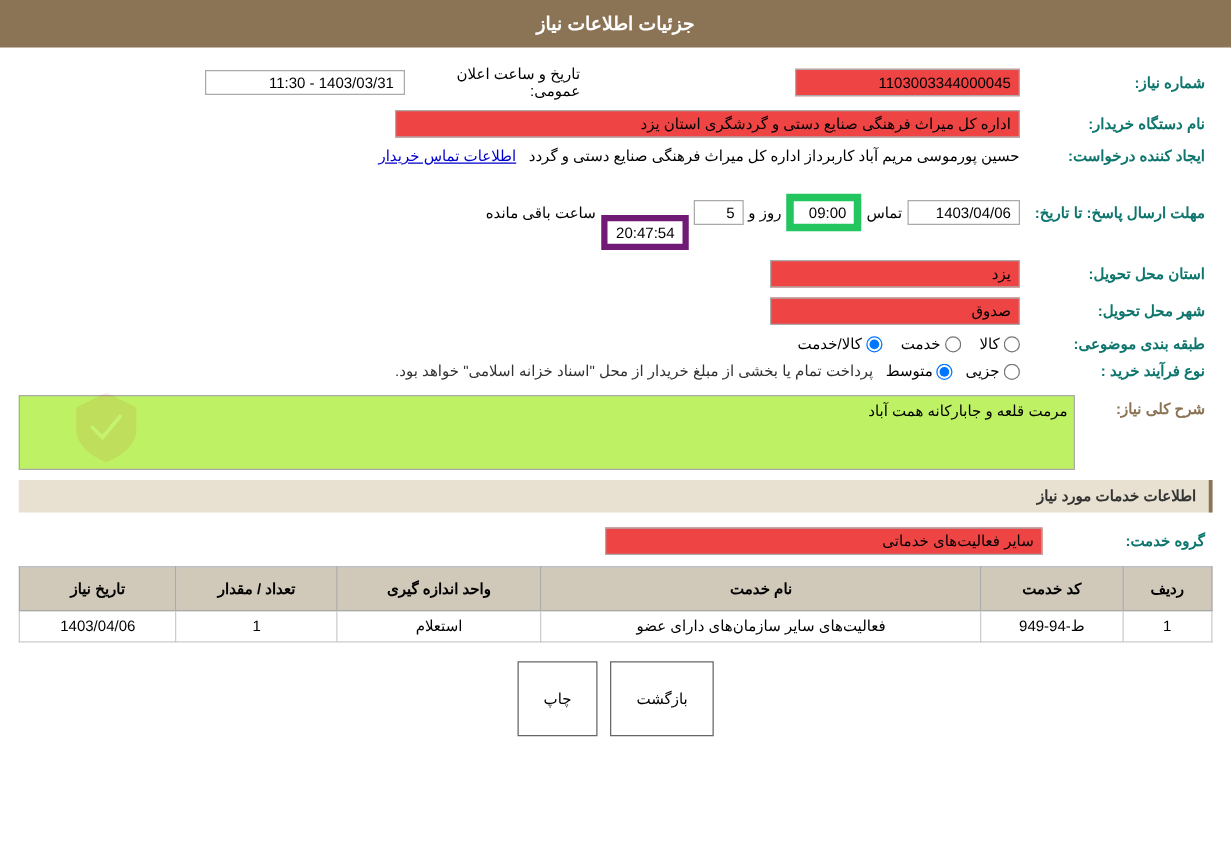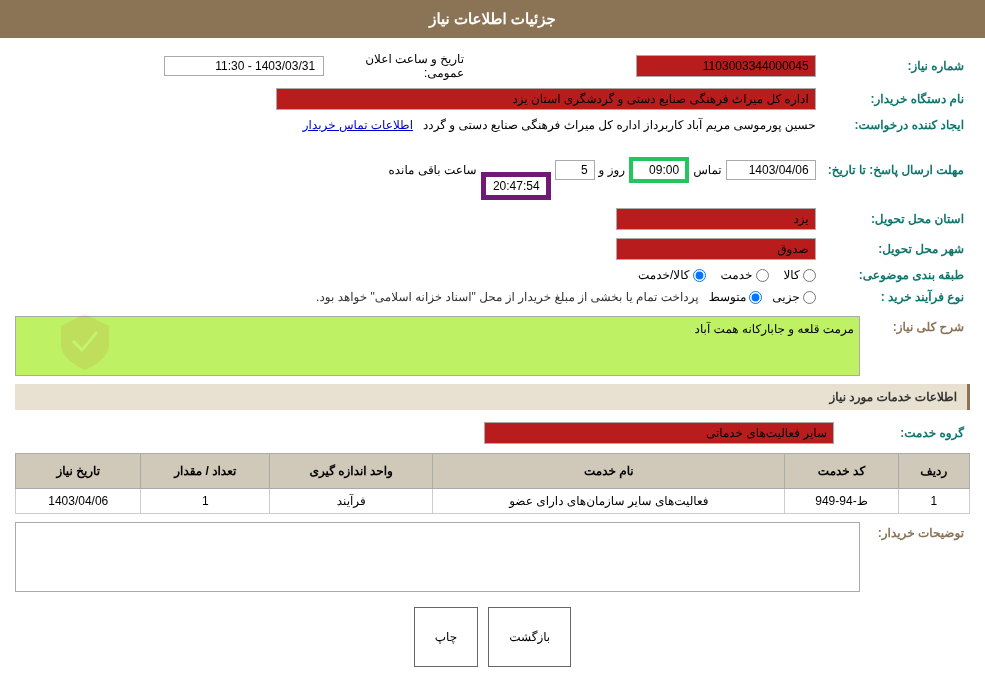--- a/index.html
+++ b/index.html
@@ -39,21 +39,21 @@
       font-weight: bold;
       text-align: right;
       white-space: nowrap;
       width: 130px;
     }
     .value-cell {
       text-align: right;
     }
     .input-box {
       border: 1px solid #aaa;
-      background: #b91c1c;
+      background: #ef4444;
       padding: 3px 6px;
       display: inline-block;
       min-height: 22px;
     }
     .input-wide {
       width: 420px;
     }
     .link-blue {
       color: #0000cc;
       text-decoration: underline;
@@ -66,21 +66,21 @@
       direction: rtl;
     }
     .date-box {
       border: 1px solid #aaa;
       padding: 2px 6px;
       background: #fff;
       min-width: 90px;
       display: inline-block;
     }
     .time-box {
-      border: 4px solid #22c55e;
+      border: 6px solid #22c55e;
       padding: 2px 6px;
       background: #fff;
       min-width: 60px;
       display: inline-block;
     }
     .days-box {
       border: 1px solid #aaa;
       padding: 2px 6px;
       background: #fff;
       min-width: 40px;
@@ -209,21 +209,21 @@
           </td>
           <td style="width:140px; text-align:right;">تاریخ و ساعت اعلان عمومی:</td>
           <td>
             <span class="announce-date-box">1403/03/31 - 11:30</span>
           </td>
         </tr>
 
         <tr>
           <td class="label-cell">نام دستگاه خریدار:</td>
           <td colspan="3" class="value-cell">
-            <span class="input-box input-wide" style="width:540px;padding-left:16px;">اداره کل میراث فرهنگی  صنایع دستی و گردشگری استان یزد</span>
+            <span class="input-box input-wide" style="width:500px;padding-left:16px;">اداره کل میراث فرهنگی  صنایع دستی و گردشگری استان یزد</span>
           </td>
         </tr>
 
         <tr>
           <td class="label-cell">ایجاد کننده درخواست:</td>
           <td colspan="3" class="value-cell">
             <span>حسین پورموسی مریم آباد کاربرداز اداره کل میراث فرهنگی  صنایع دستی و گردد</span>
             &nbsp;
             <span class="link-blue">اطلاعات تماس خریدار</span>
           </td>
@@ -333,33 +333,27 @@
           <th>واحد اندازه گیری</th>
           <th>تعداد / مقدار</th>
           <th>تاریخ نیاز</th>
         </tr>
       </thead>
       <tbody id="services-tbody">
       <tr>
             <td>1</td>
             <td>ط-94-949</td>
             <td>فعالیت‌های سایر سازمان‌های دارای عضو</td>
-            <td>فرآیند</td>
+            <td>استعلام</td>
             <td>1</td>
             <td>1403/04/06</td>
           </tr>
         </tbody>
     </table>
 
-    <div style="display:flex; align-items:flex-start; direction:rtl; margin: 8px 0;">
-      <div style="color:#8B7355; font-weight:bold; white-space:nowrap; padding: 4px 6px; min-width:110px;">توضیحات خریدار:</div>
-      <div style="flex:1;">
-        <div class="notes-box"></div>
-      </div>
-    </div>
 
     <div class="buttons-row">
       <button class="btn-back">بازگشت</button>
       <button class="btn-print">چاپ</button>
     </div>
 
   </div>
 </div>
 
 </body></html>

